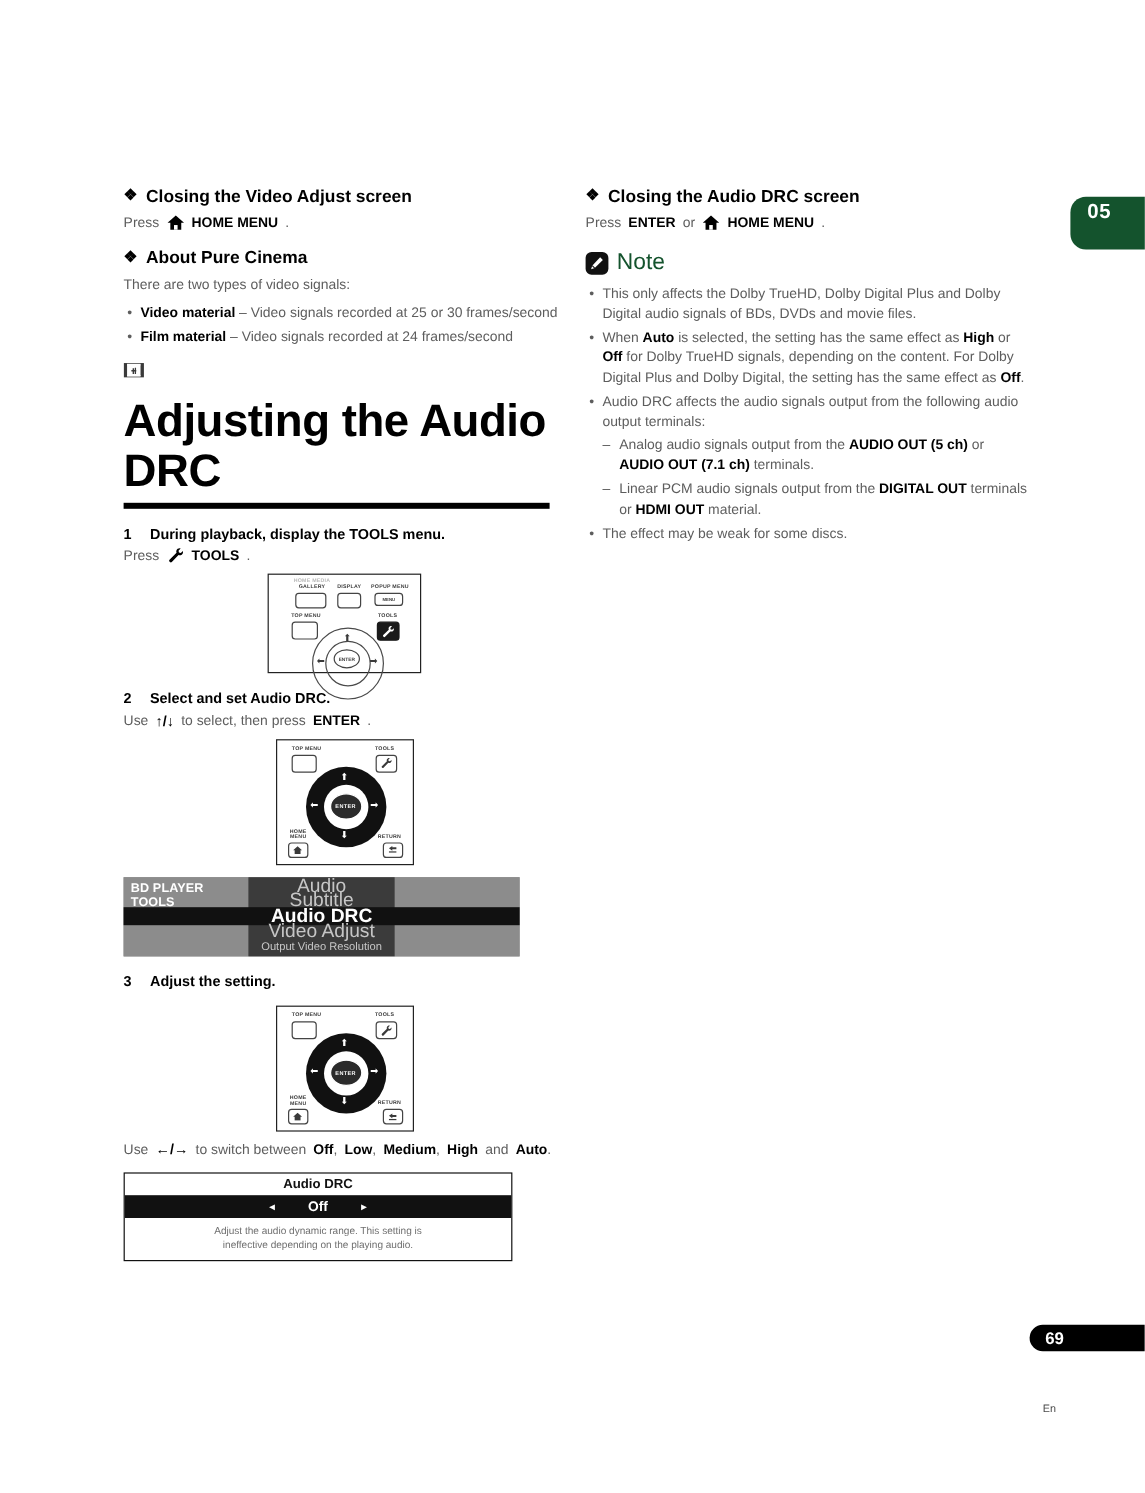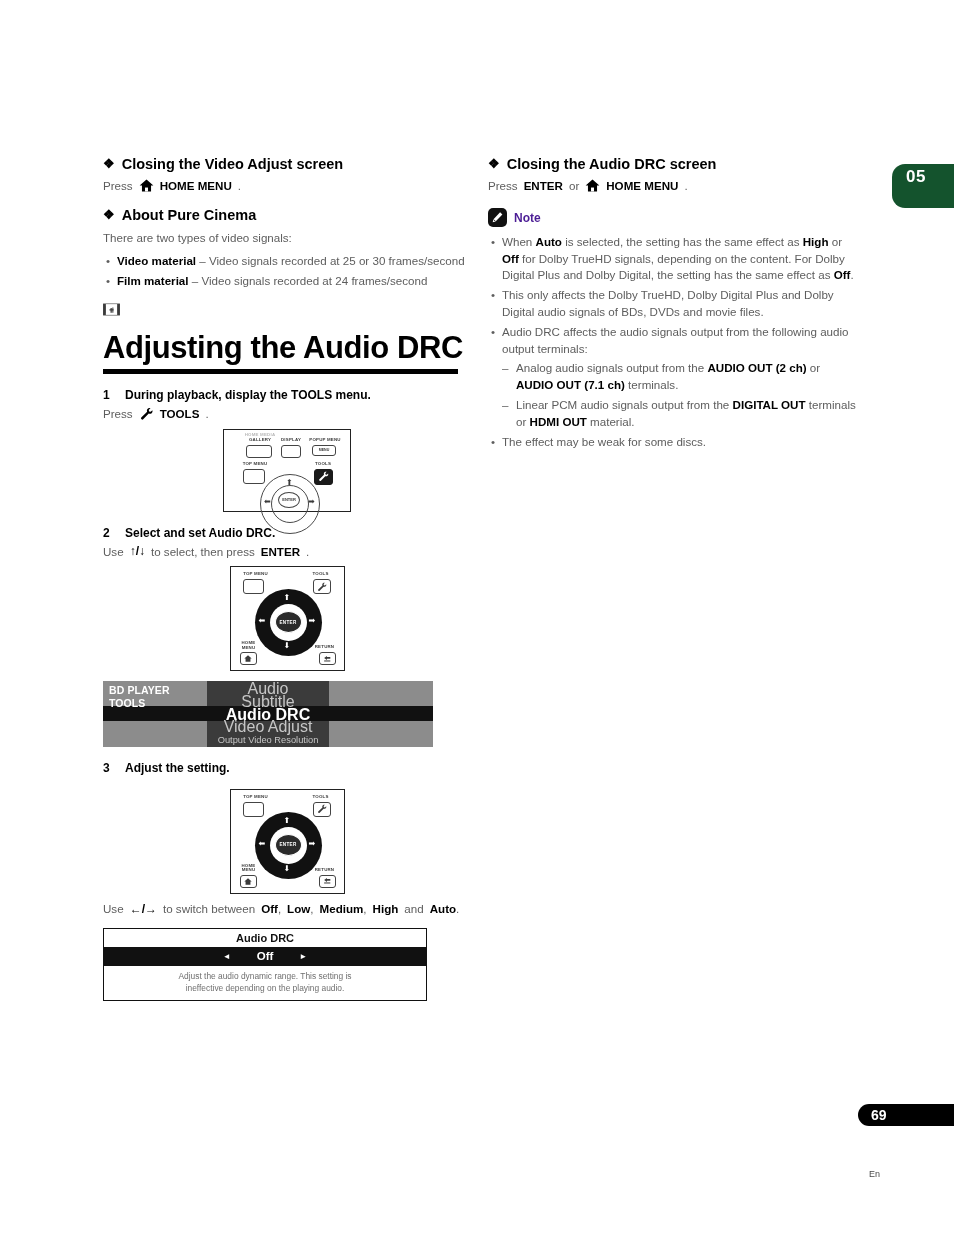--- a/index.html
+++ b/index.html
@@ -89,21 +89,21 @@
   }
   .diamond-bullet {
     display: inline-block;
     font-size: 13px;
     color: #000;
     line-height: 1;
     transform: translateY(-1px);
   }
   h1.big {
     margin: 0;
-    font-size: 31px;
+    font-size: 38px;
     font-weight: bold;
     color: #000;
     letter-spacing: -0.4px;
     line-height: 1.1;
   }
   .title-rule {
     height: 5px;
     background: #000;
     width: 355px;
     margin-top: 4px;
@@ -197,23 +197,23 @@
     align-items: center;
     justify-content: center;
   }
   .note-head {
     display: flex;
     align-items: center;
     gap: 7px;
     margin: 16px 0 7px 0;
   }
   .note-head .lbl {
-    font-size: 12px;
-    font-weight: bold;
-    color: #4c1d95;
+    font-size: 19px;
+    font-weight: normal;
+    color: #14532d;
   }
   .arrow-glyph {
     font-weight: bold;
     color: #000;
     font-size: 12px;
   }
 
   
   .remote-wrap {
     display: flex;
@@ -678,30 +678,30 @@
         <svg viewBox="0 0 16 16" width="13" height="13" aria-hidden="true">
           <path d="M11.2 1.6 L14.0 4.4 L5.6 12.8 L2.0 13.9 L3.1 10.3 Z" fill="#fff"></path>
           <path d="M3.1 10.3 L5.6 12.8" stroke="#111" stroke-width="1.1"></path>
         </svg>
       </span>
       <span class="lbl">Note</span>
     </div>
 
     <ul class="bullets">
       <li>
-        <span>When </span><b>Auto</b><span> is selected, the setting has the same effect as </span><b>High</b><span> or </span><b>Off</b><span> for Dolby TrueHD signals, depending on the content. For Dolby Digital Plus and Dolby Digital, the setting has the same effect as </span><b>Off</b><span>.</span>
+        <span>This only affects the Dolby TrueHD, Dolby Digital Plus and Dolby Digital audio signals of BDs, DVDs and movie files.</span>
       </li>
       <li>
-        <span>This only affects the Dolby TrueHD, Dolby Digital Plus and Dolby Digital audio signals of BDs, DVDs and movie files.</span>
+        <span>When </span><b>Auto</b><span> is selected, the setting has the same effect as </span><b>High</b><span> or </span><b>Off</b><span> for Dolby TrueHD signals, depending on the content. For Dolby Digital Plus and Dolby Digital, the setting has the same effect as </span><b>Off</b><span>.</span>
       </li>
       <li>
         <span>Audio DRC affects the audio signals output from the following audio output terminals:</span>
         <ul class="dashes">
           <li>
-            <span>Analog audio signals output from the </span><b>AUDIO OUT (2 ch)</b><span> or </span><b>AUDIO OUT (7.1 ch)</b><span> terminals.</span>
+            <span>Analog audio signals output from the </span><b>AUDIO OUT (5 ch)</b><span> or </span><b>AUDIO OUT (7.1 ch)</b><span> terminals.</span>
           </li>
           <li>
             <span>Linear PCM audio signals output from the </span><b>DIGITAL OUT</b><span> terminals or </span><b>HDMI OUT</b><span> material.</span>
           </li>
         </ul>
       </li>
       <li>
         <span>The effect may be weak for some discs.</span>
       </li>
     </ul>

